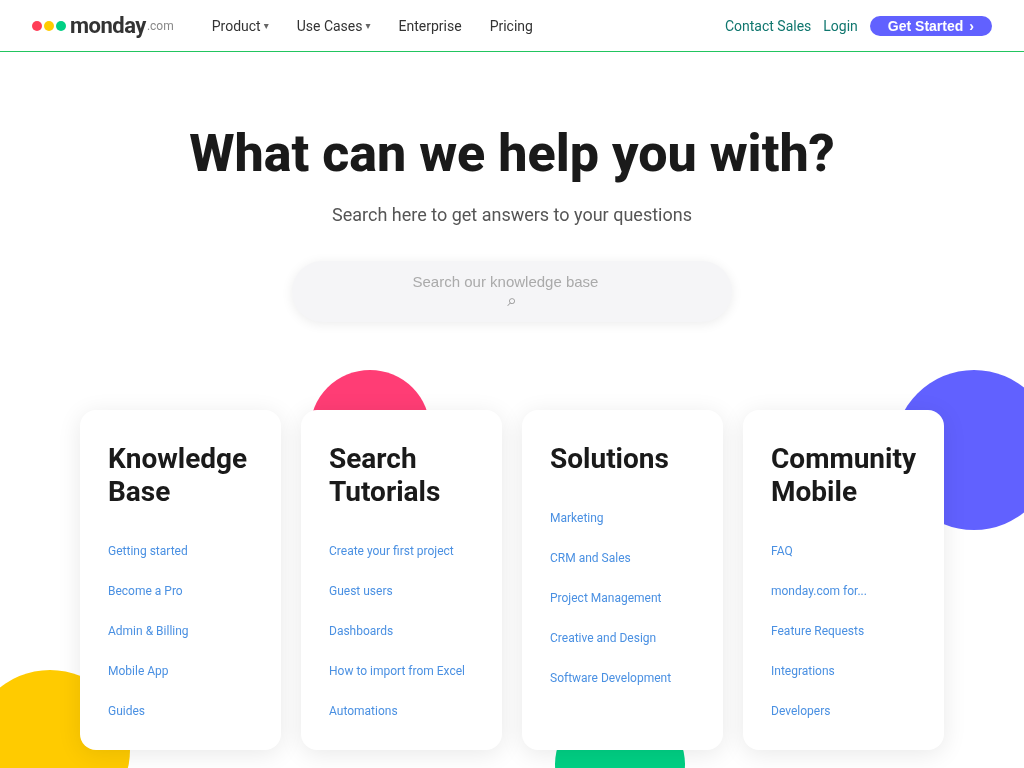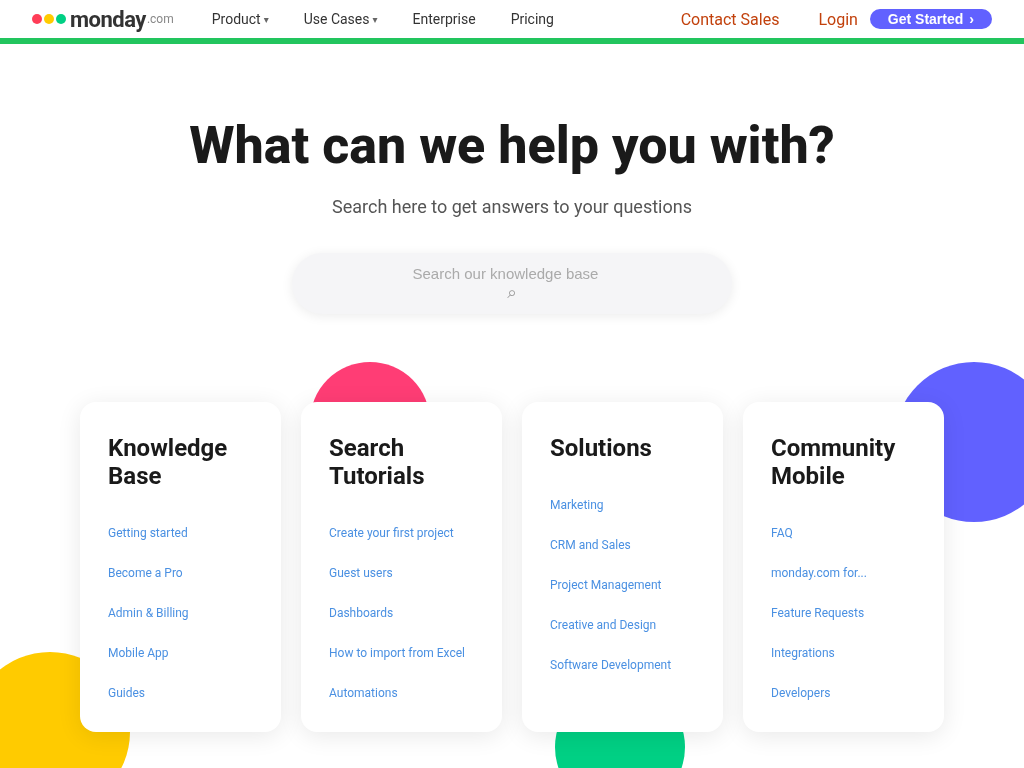--- a/index.html
+++ b/index.html
@@ -1,32 +1,32 @@
 <!DOCTYPE html>
 <html><head>
   <meta charset="utf-8">
   <style>
     * { box-sizing: border-box; margin: 0; padding: 0; }
     body { font-family: -apple-system, BlinkMacSystemFont, 'Segoe UI', Roboto, sans-serif; background: #fff; color: #333; overflow-x: hidden; }
 
     
-    nav { display: flex; align-items: center; padding: 0 32px; height: 44px; border-bottom: 6px solid #22c55e; position: relative; z-index: 10; }
+    nav { display: flex; align-items: center; padding: 0 32px; height: 52px; border-bottom: 1px solid #22c55e; position: relative; z-index: 10; }
     .nav-logo { display: flex; align-items: center; margin-right: 28px; }
     .logo-mark { display: flex; gap: 2px; margin-right: 4px; }
     .logo-dot { width: 10px; height: 10px; border-radius: 50%; }
     .logo-dot:nth-child(1) { background: #ff3d57; }
     .logo-dot:nth-child(2) { background: #ffcb00; }
     .logo-dot:nth-child(3) { background: #00d084; }
     .logo-text { font-size: 22px; font-weight: 700; color: #333; letter-spacing: -0.5px; }
     .logo-com { font-size: 12px; color: #888; font-weight: 400; margin-left: 1px; }
-    .nav-links { display: flex; align-items: center; gap: 15px; flex: 1; }
+    .nav-links { display: flex; align-items: center; gap: 8px; flex: 1; }
     .nav-link { padding: 6px 10px; font-size: 14px; color: #333; cursor: pointer; display: flex; align-items: center; gap: 3px; border-radius: 4px; }
     .nav-link-chevron { font-size: 10px; color: #666; }
     .nav-right { display: flex; align-items: center; gap: 12px; }
-    .nav-right-link { font-size: 16px; color: #c2410c; cursor: pointer; margin-left: 27px; }
+    .nav-right-link { font-size: 14px; color: #0f766e; cursor: pointer; }
     .btn-get-started { background: #6161ff; color: #fff; border: none; padding: 2px 18px; border-radius: 24px; font-size: 14px; font-weight: 600; cursor: pointer; display: flex; align-items: center; gap: 6px; }
 
     
     .hero { text-align: center; padding: 72px 32px 48px; }
     .hero-title { font-size: 52px; font-weight: 800; color: #1a1a1a; line-height: 1.15; margin-bottom: 20px; }
     .hero-subtitle { font-size: 18px; color: #555; margin-bottom: 36px; margin-top: 20px; }
 
     
     .search-wrapper { display: flex; justify-content: center; }
     .search-box { display: flex; align-items: center; background: #f5f5f7; border-radius: 32px; padding: 12px 20px; width: 440px; box-shadow: 0 2px 12px rgba(0,0,0,0.08); flex-direction: column; }
@@ -39,21 +39,21 @@
 
     
     .deco-circle { position: absolute; border-radius: 50%; z-index: 0; }
     .deco-pink { width: 120px; height: 120px; background: #ff3d75; top: 0; left: 310px; }
     .deco-yellow { width: 160px; height: 160px; background: #ffcb00; bottom: 0; left: -30px; }
     .deco-green { width: 130px; height: 130px; background: #00d084; bottom: 0; left: 555px; }
     .deco-purple { width: 160px; height: 160px; background: #6161ff; top: 0; right: -30px; }
 
     .cards-grid { display: grid; grid-template-columns: repeat(4, 1fr); gap: 20px; position: relative; z-index: 1; }
     .card { background: #fff; border-radius: 16px; padding: 32px 28px; box-shadow: 0 4px 24px rgba(0,0,0,0.09); }
-    .card-title { font-size: 24px; font-weight: 700; color: #1a1a1a; margin-bottom: 20px; }
+    .card-title { font-size: 28px; font-weight: 700; color: #1a1a1a; margin-bottom: 20px; }
     .card-links { display: flex; flex-direction: column; gap: 10px; }
     .card-link { font-size: 12px; color: #4a90e2; cursor: pointer; text-decoration: none; margin-top: 16px; }
   </style>
 </head>
 <body>
 
 <nav>
   <div class="nav-logo">
     <div class="logo-mark">
       <div class="logo-dot"></div>

